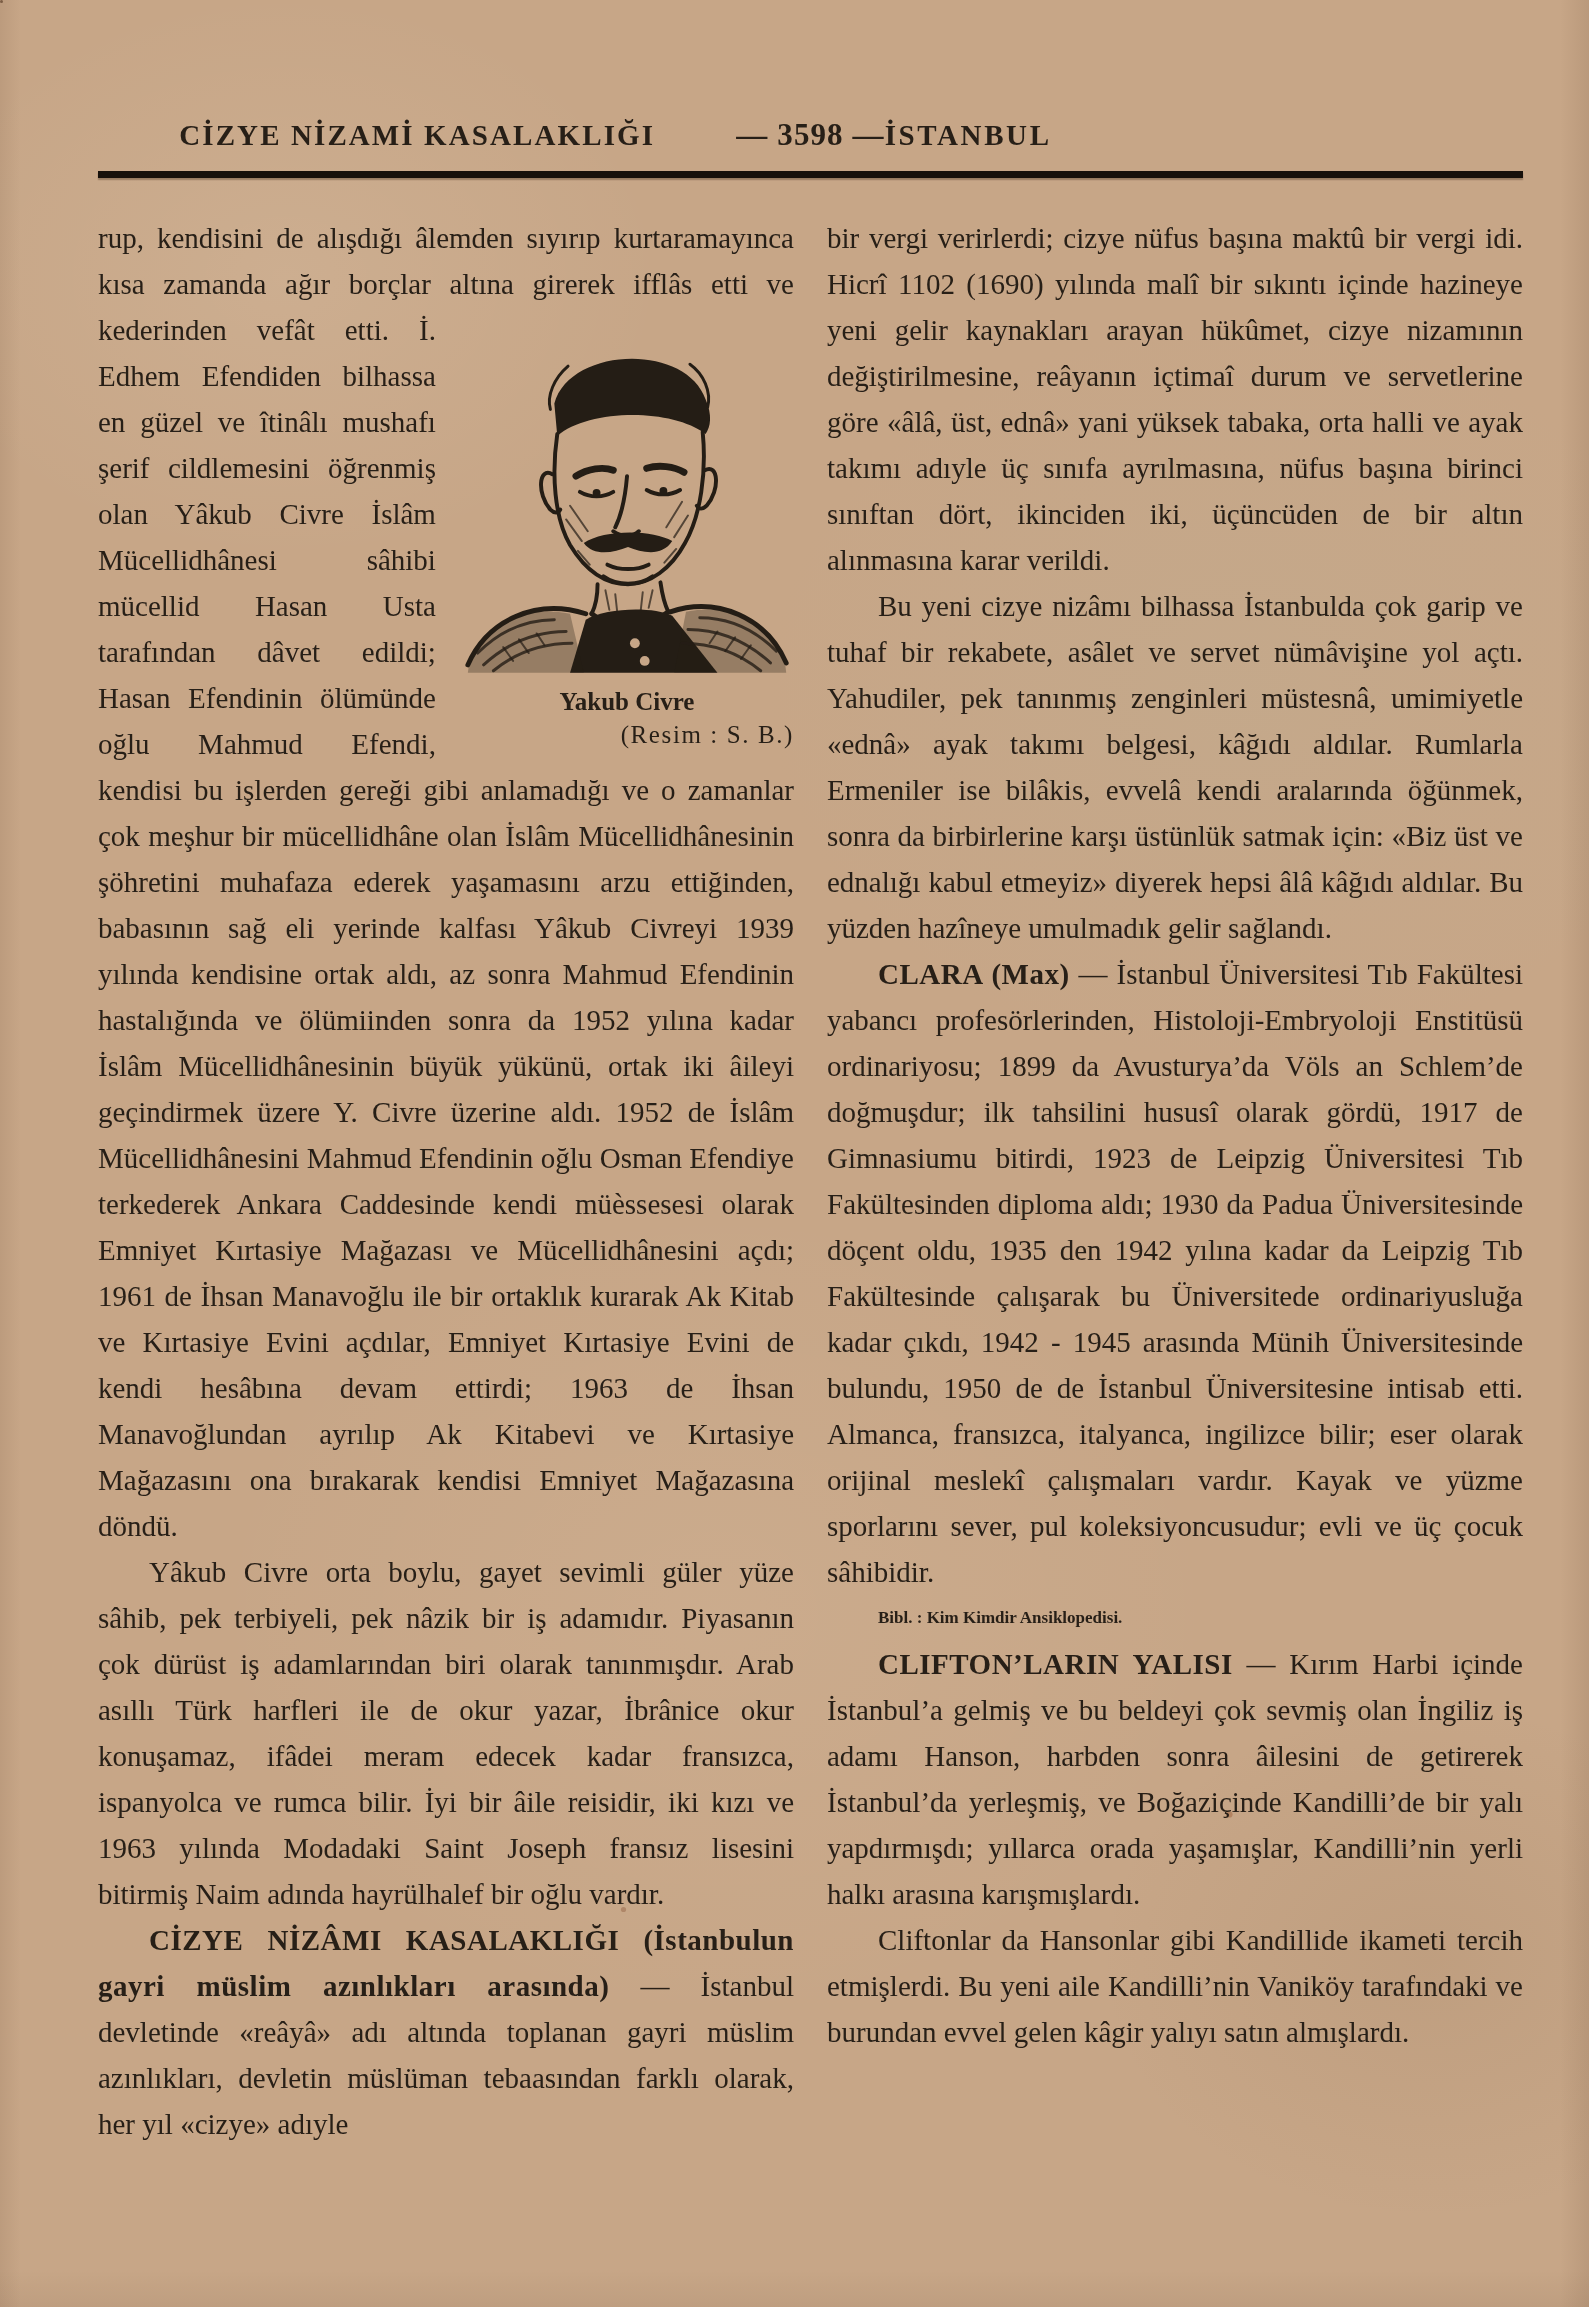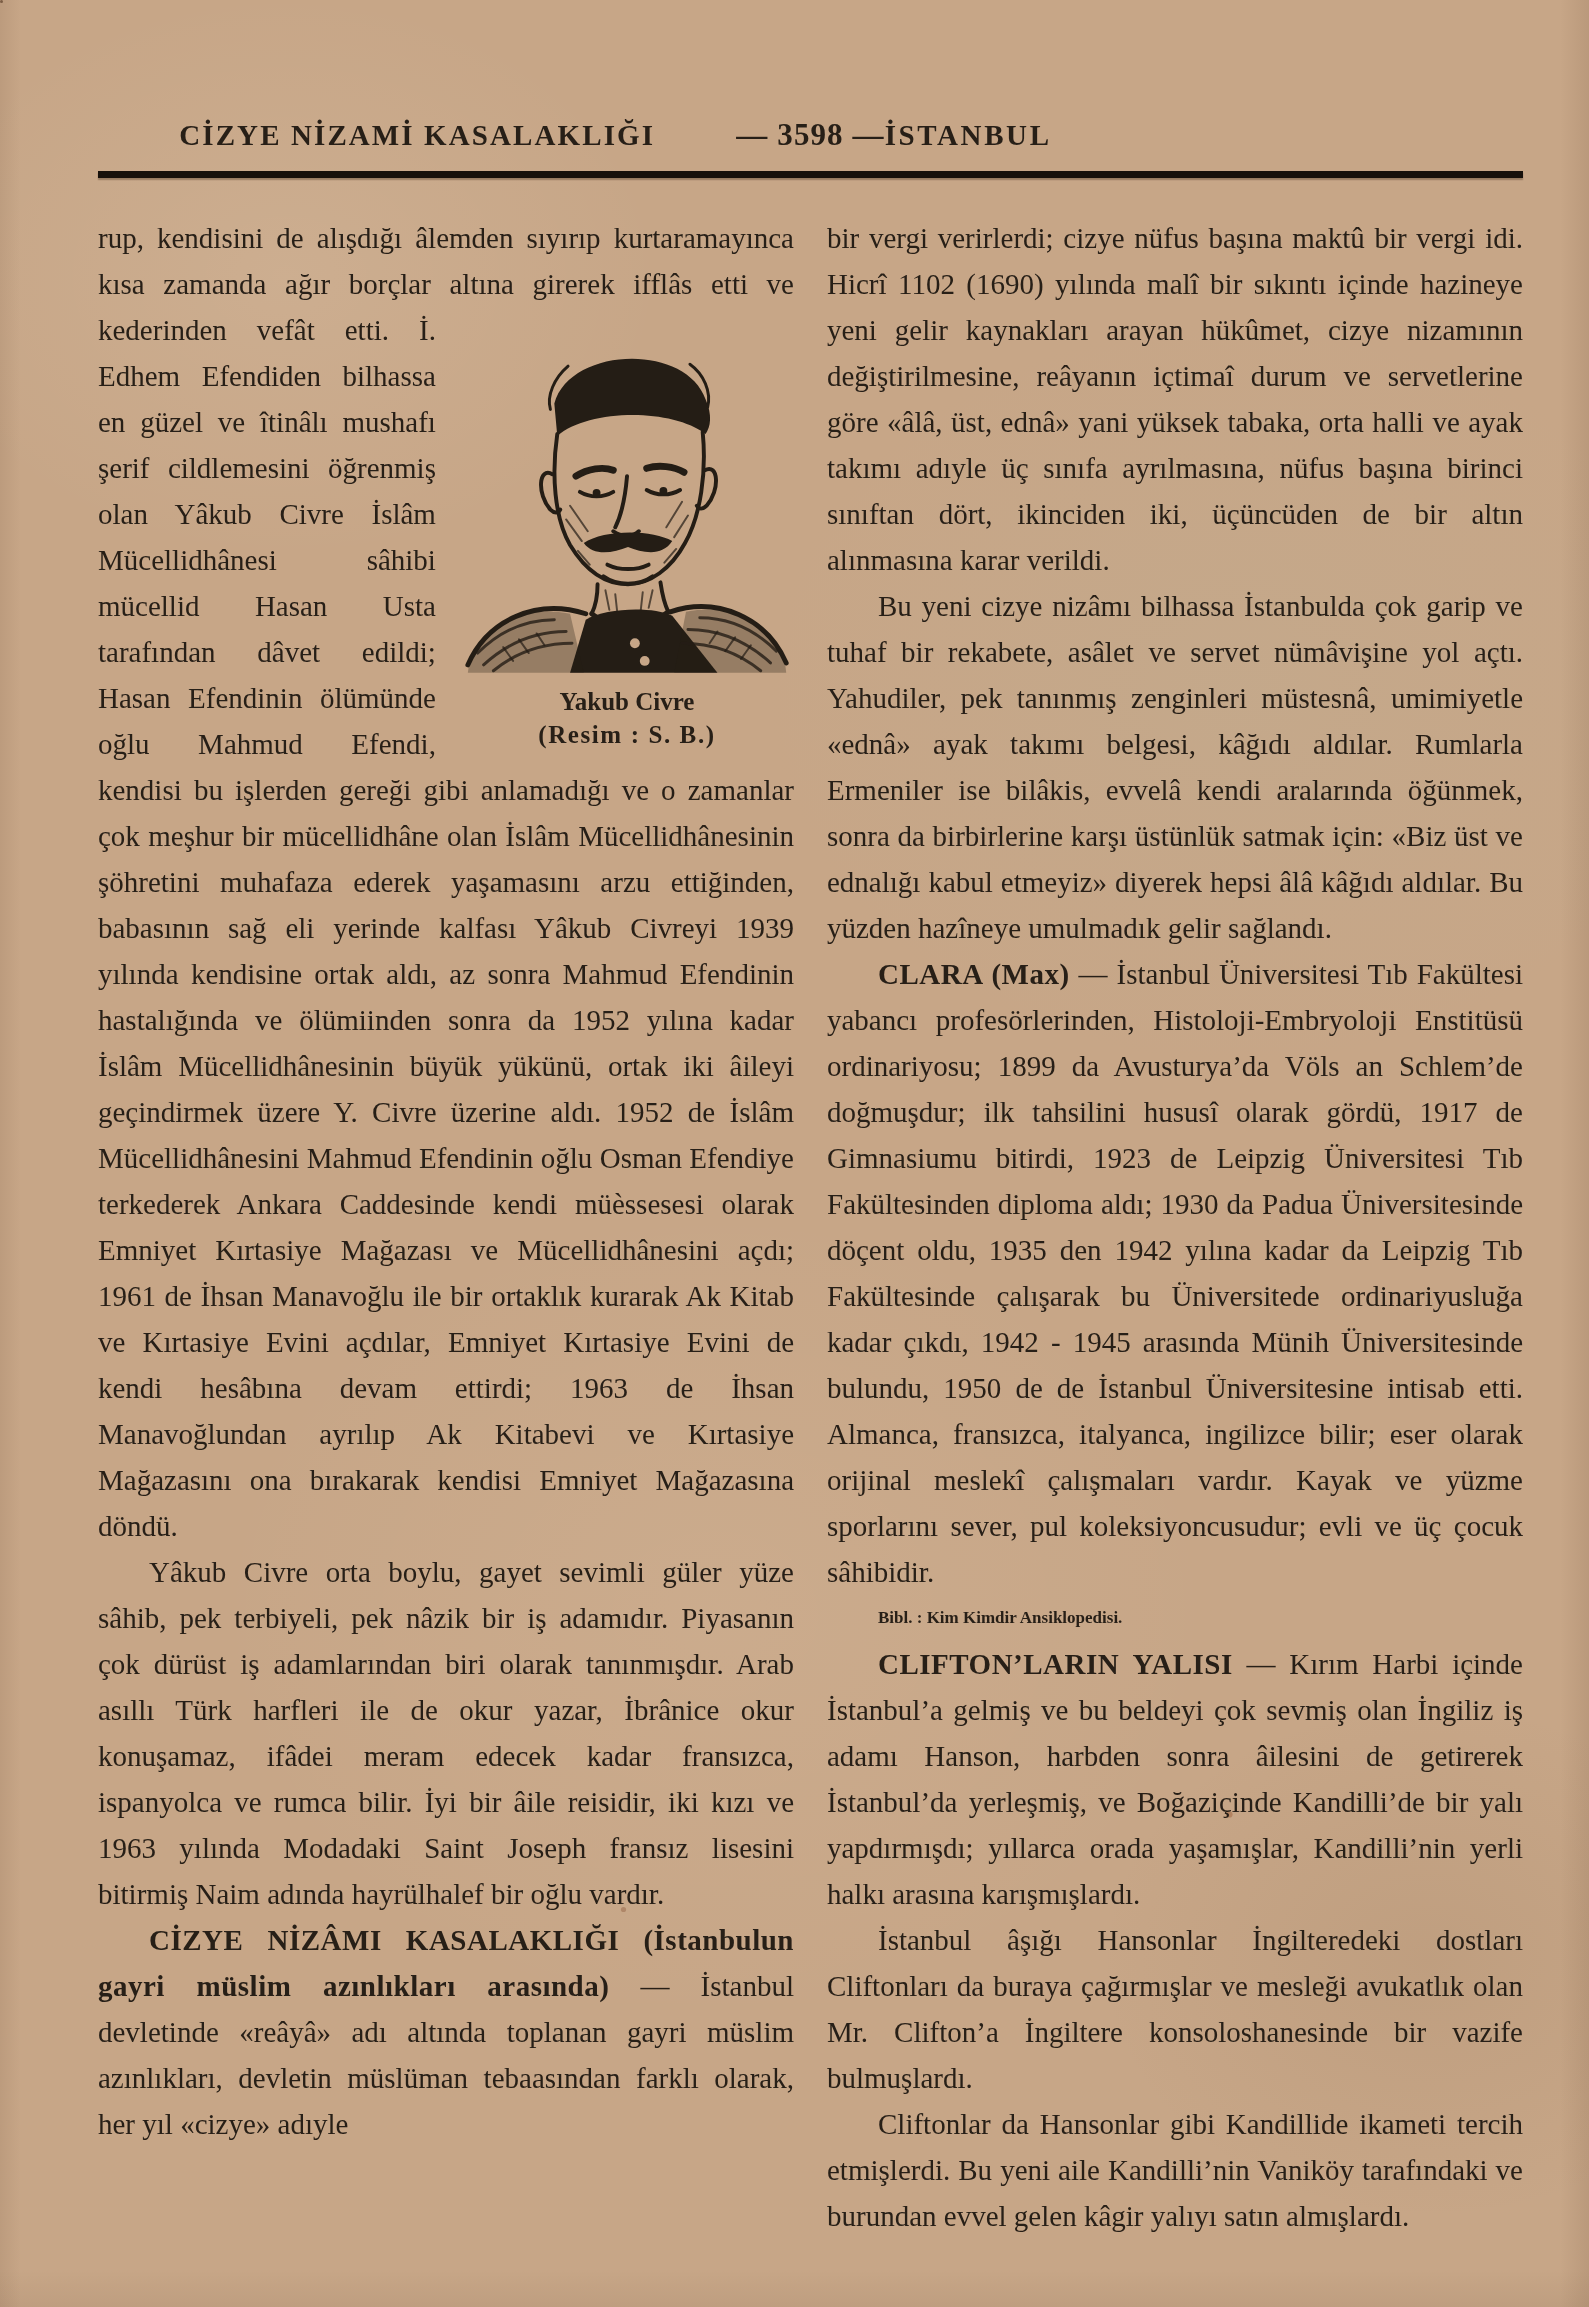--- a/index.html
+++ b/index.html
@@ -27,21 +27,21 @@
   .rule{height:6.9px;background:#17110b;margin-top:18px;box-shadow:0 2.1px 1.1px rgba(60,40,20,0.35);}
   .cols{display:flex;gap:33px;margin-top:37px;font-size:29px;line-height:46px;text-align:justify;}
   .col{flex:1;min-width:0;}
   .col p{margin:0;}
   .indent{text-indent:51px;}
   .lead{font-weight:bold;letter-spacing:0.5px;}
   .bibl{font-size:17px;font-weight:bold;}
   .portrait-fig{float:right;width:48%;margin:12.6px 0 3.2px 24px;text-align:center;}
   .portrait-fig svg{display:block;width:100%;height:auto;}
   .figcap{font-weight:bold;font-size:25px;line-height:33px;text-align:center;margin-top:12px;}
-  .figcap2{font-weight:bold;font-size:25px;line-height:33px;text-align:center;letter-spacing:1.6px;}
+  .figcap2{font-weight:normal;font-size:25px;line-height:33px;text-align:right;letter-spacing:1.6px;}
   .specks{position:absolute;left:0;top:0;width:3.2px;height:3.2px;border-radius:50%;background:rgba(70,40,20,0.55);
     box-shadow:1465px -95px 0 1.6px rgba(70,40,20,0.35), 295px -95px 0 1.1px rgba(70,40,20,0.30),
       -63px 495px 0 2.1px rgba(60,35,18,0.28), 1381px 1117px 0 1.1px rgba(120,60,30,0.35),
       622px 1908px 0 1.1px rgba(120,60,30,0.30), 1228px 1813px 0 1.6px rgba(140,70,30,0.35);}
 </style>
 </head>
 <body>
 
 <div class="specks"></div>
 
@@ -115,21 +115,20 @@
       <p><span>bir vergi verirlerdi; cizye nüfus başına maktû bir vergi idi. Hicrî 1102 (1690) yılında malî bir sıkıntı içinde hazineye yeni gelir kaynakları arayan hükûmet, cizye nizamının değiştirilmesine, reâyanın içtimaî durum ve servetlerine göre «âlâ, üst, ednâ» yani yüksek tabaka, orta halli ve ayak takımı adıyle üç sınıfa ayrılmasına, nüfus başına birinci sınıftan dört, ikinciden iki, üçüncüden de bir altın alınmasına karar verildi.</span></p>
 
       <p class="indent"><span>Bu yeni cizye nizâmı bilhassa İstanbulda çok garip ve tuhaf bir rekabete, asâlet ve servet nümâvişine yol açtı. Yahudiler, pek tanınmış zenginleri müstesnâ, umimiyetle «ednâ» ayak takımı belgesi, kâğıdı aldılar. Rumlarla Ermeniler ise bilâkis, evvelâ kendi aralarında öğünmek, sonra da birbirlerine karşı üstünlük satmak için: «Biz üst ve ednalığı kabul etmeyiz» diyerek hepsi âlâ kâğıdı aldılar. Bu yüzden hazîneye umulmadık gelir sağlandı.</span></p>
 
       <p class="indent"><strong class="lead">CLARA (Max)</strong> <span>— İstanbul Üniversitesi Tıb Fakültesi yabancı profesörlerinden, Histoloji-Embryoloji Enstitüsü ordinariyosu; 1899 da Avusturya’da Völs an Schlem’de doğmuşdur; ilk tahsilini hususî olarak gördü, 1917 de Gimnasiumu bitirdi, 1923 de Leipzig Üniversitesi Tıb Fakültesinden diploma aldı; 1930 da Padua Üniversitesinde döçent oldu, 1935 den 1942 yılına kadar da Leipzig Tıb Fakültesinde çalışarak bu Üniversitede ordinariyusluğa kadar çıkdı, 1942 - 1945 arasında Münih Üniversitesinde bulundu, 1950 de de İstanbul Üniversitesine intisab etti. Almanca, fransızca, italyanca, ingilizce bilir; eser olarak orijinal meslekî çalışmaları vardır. Kayak ve yüzme sporlarını sever, pul koleksiyoncusudur; evli ve üç çocuk sâhibidir.</span></p>
 
       <p class="indent bibl"><span>Bibl. : Kim Kimdir Ansiklopedisi.</span></p>
 
       <p class="indent"><strong class="lead">CLIFTON’LARIN YALISI</strong> <span>— Kırım Harbi içinde İstanbul’a gelmiş ve bu beldeyi çok sevmiş olan İngiliz iş adamı Hanson, harbden sonra âilesini de getirerek İstanbul’da yerleşmiş, ve Boğaziçinde Kandilli’de bir yalı yapdırmışdı; yıllarca orada yaşamışlar, Kandilli’nin yerli halkı arasına karışmışlardı.</span></p>
 
-      <p class="indent"><span>İstanbul âşığı Hansonlar İngilteredeki dostları Cliftonları da buraya çağırmışlar ve mesleği avukatlık olan Mr. Clifton’a İngiltere konsoloshanesinde bir vazife bulmuşlardı.</span></p>
 
       <p class="indent"><span>Cliftonlar da Hansonlar gibi Kandillide ikameti tercih etmişlerdi. Bu yeni aile Kandilli’nin Vaniköy tarafındaki ve burundan evvel gelen kâgir yalıyı satın almışlardı.</span></p>
 
     </div>
 
   </div>
 </div>
 
 
 </body></html>

